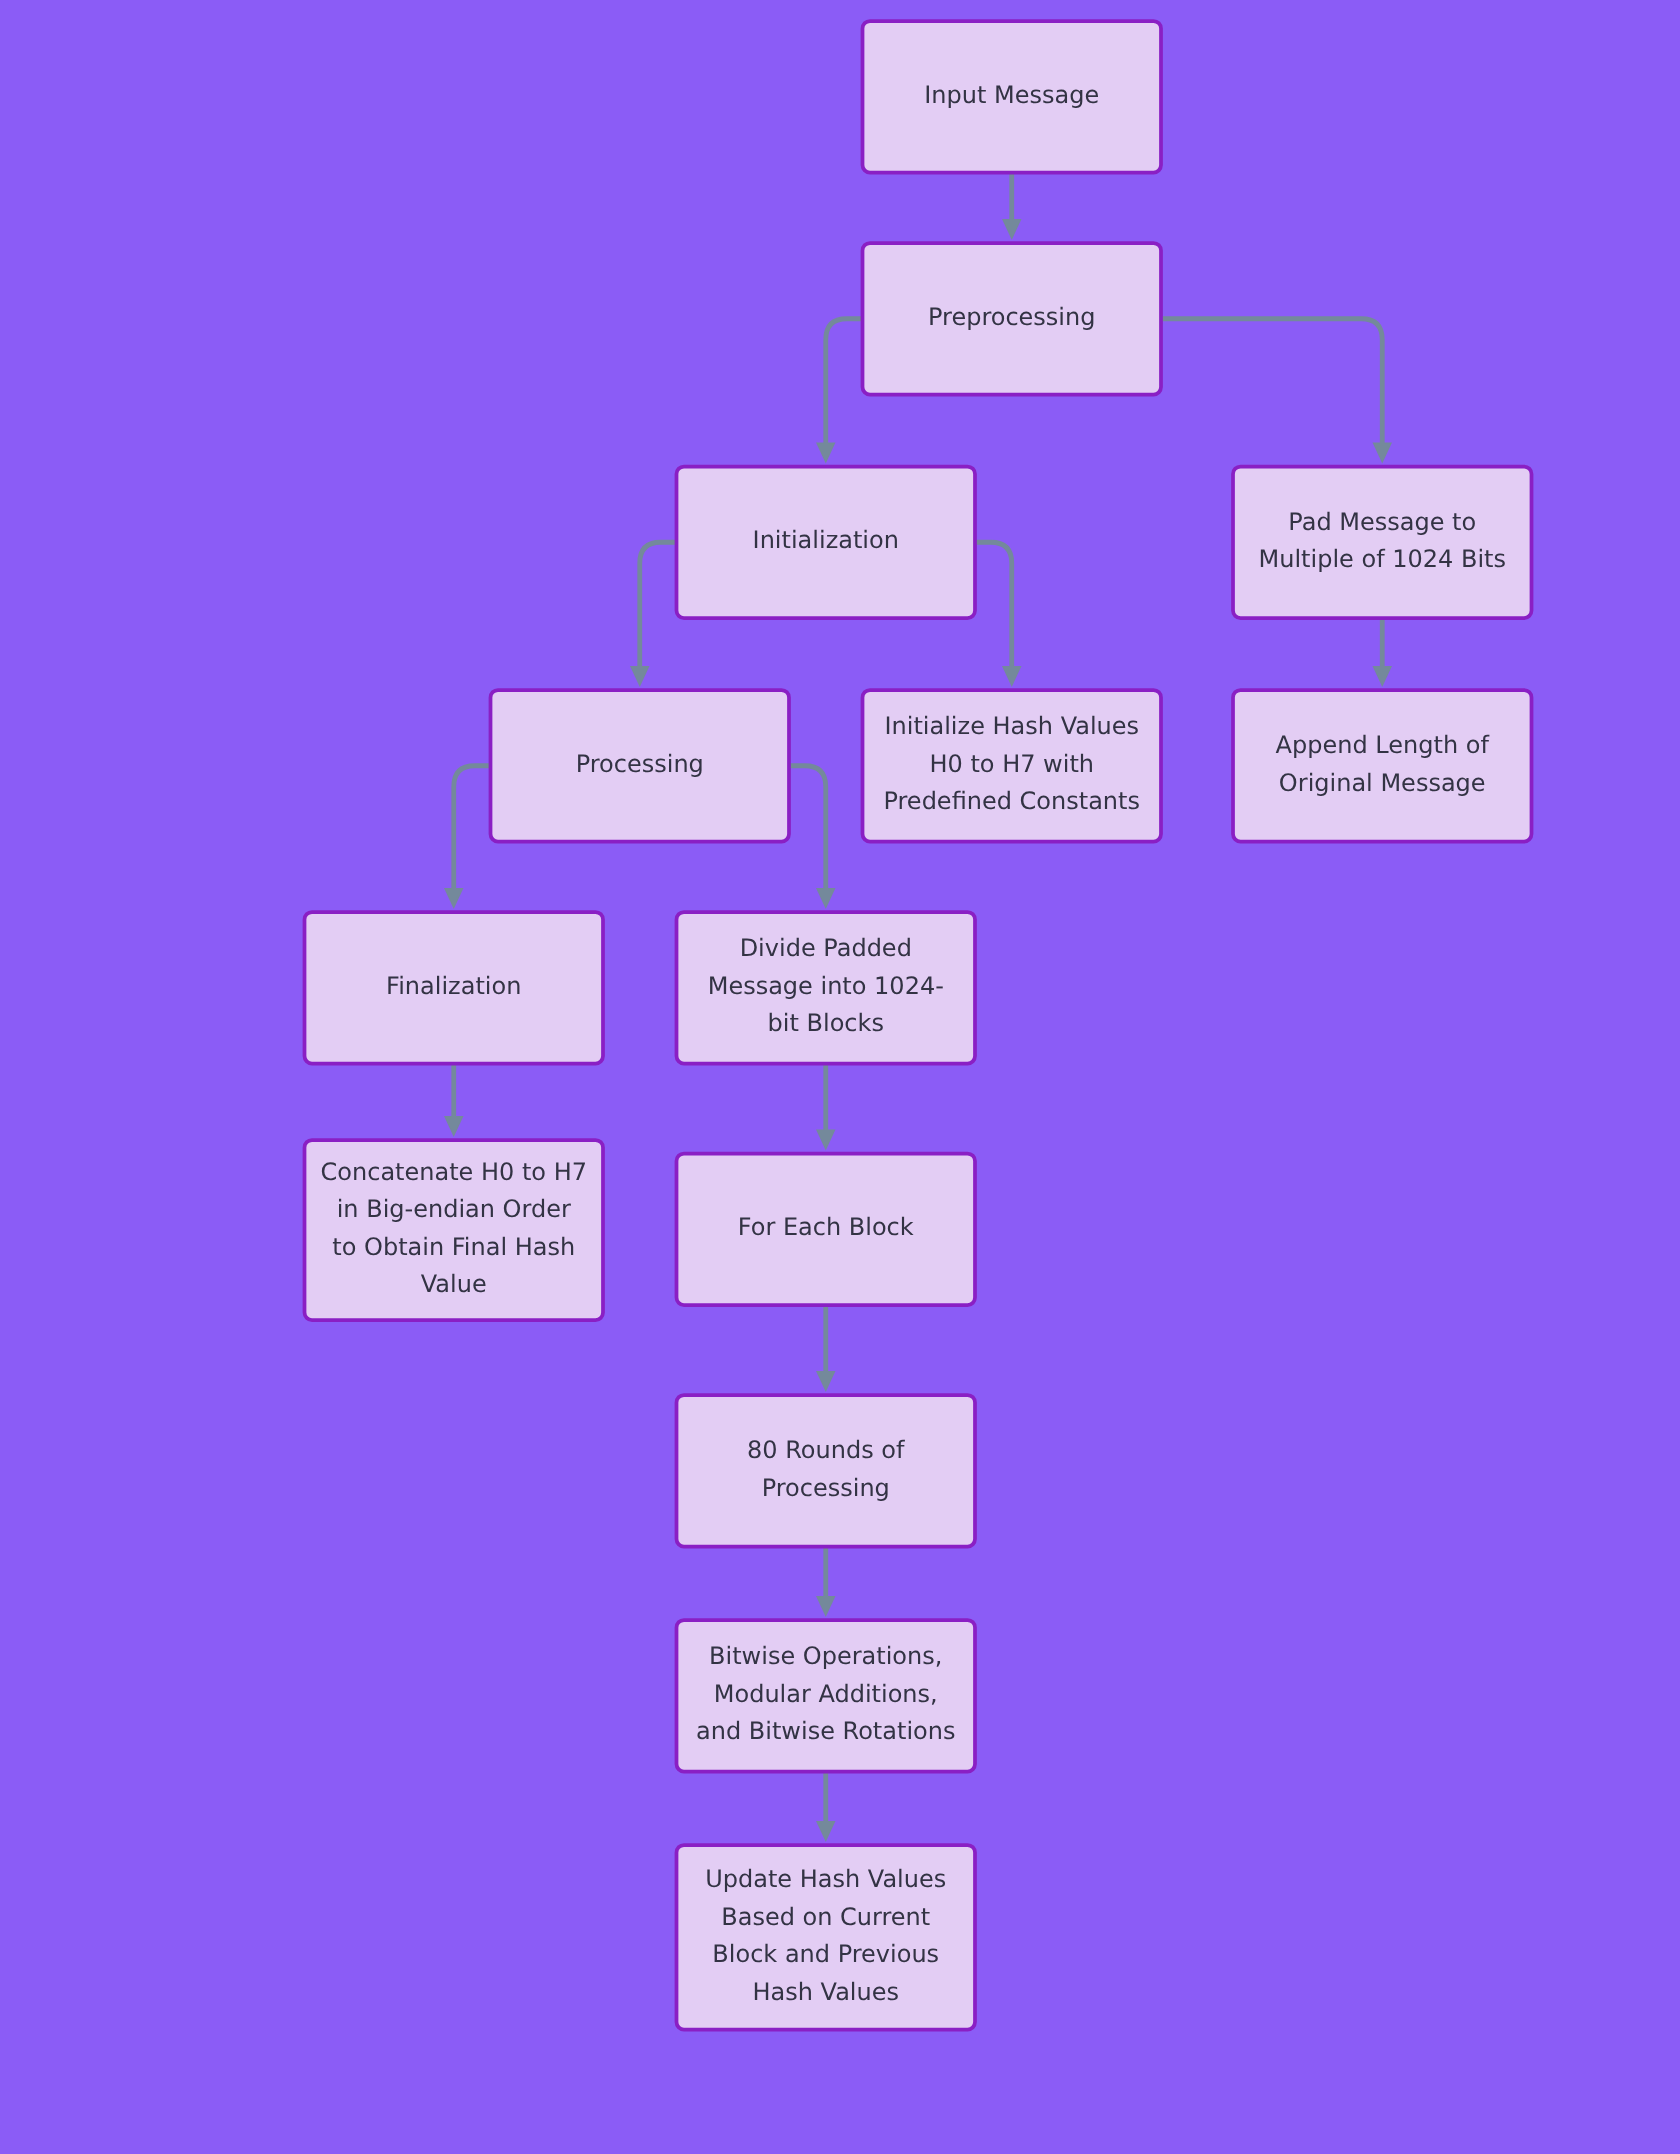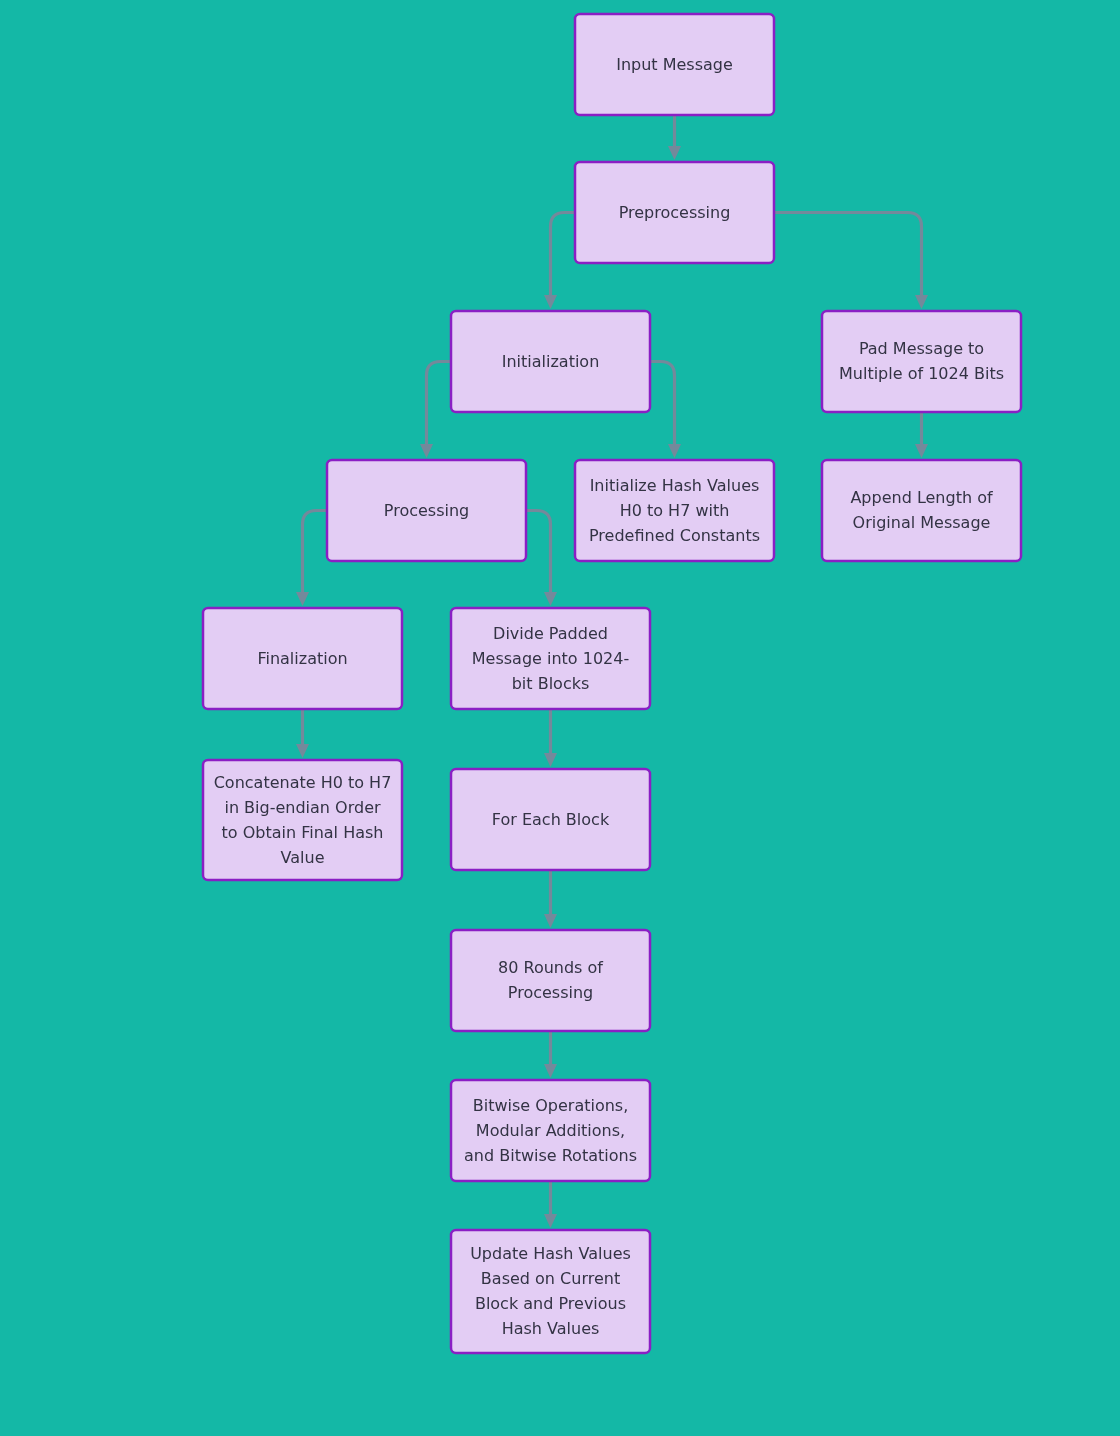--- a/index.html
+++ b/index.html
@@ -4,21 +4,21 @@
 <style>
   html, body {
     margin: 0;
     padding: 0;
     background: #eef2f6;
   }
   #diagram-root {
     position: relative;
     width: 1120px;
     height: 1436px;
-    background: #14b8a6;
+    background: #8b5cf6;
     font-family: "DejaVu Sans", "Liberation Sans", sans-serif;
     overflow: hidden;
   }
   #flow-svg {
     position: absolute;
     top: 0;
     left: 0;
     width: 1120px;
     height: 1436px;
   }

